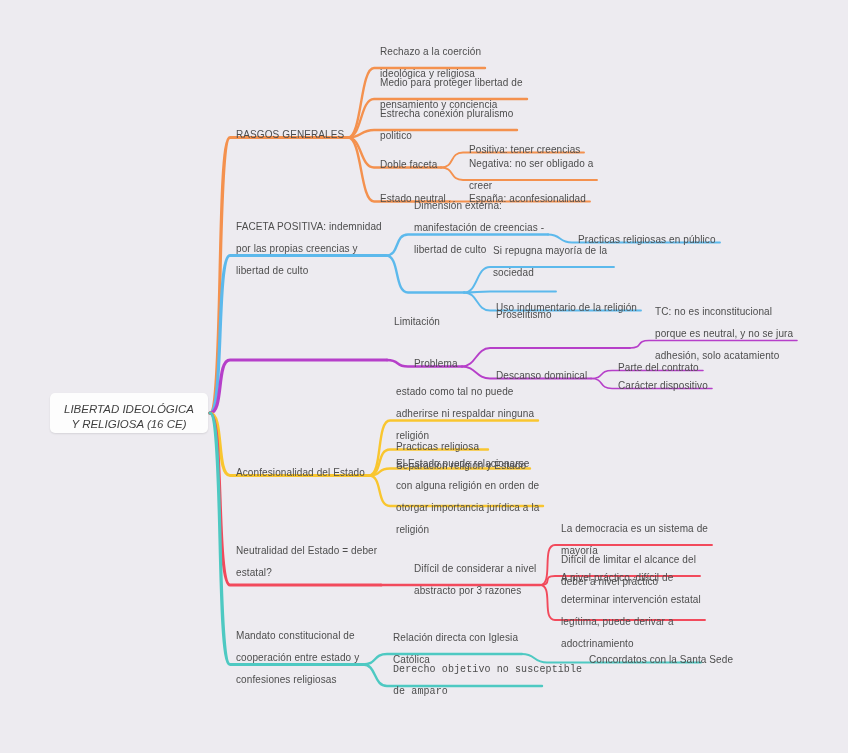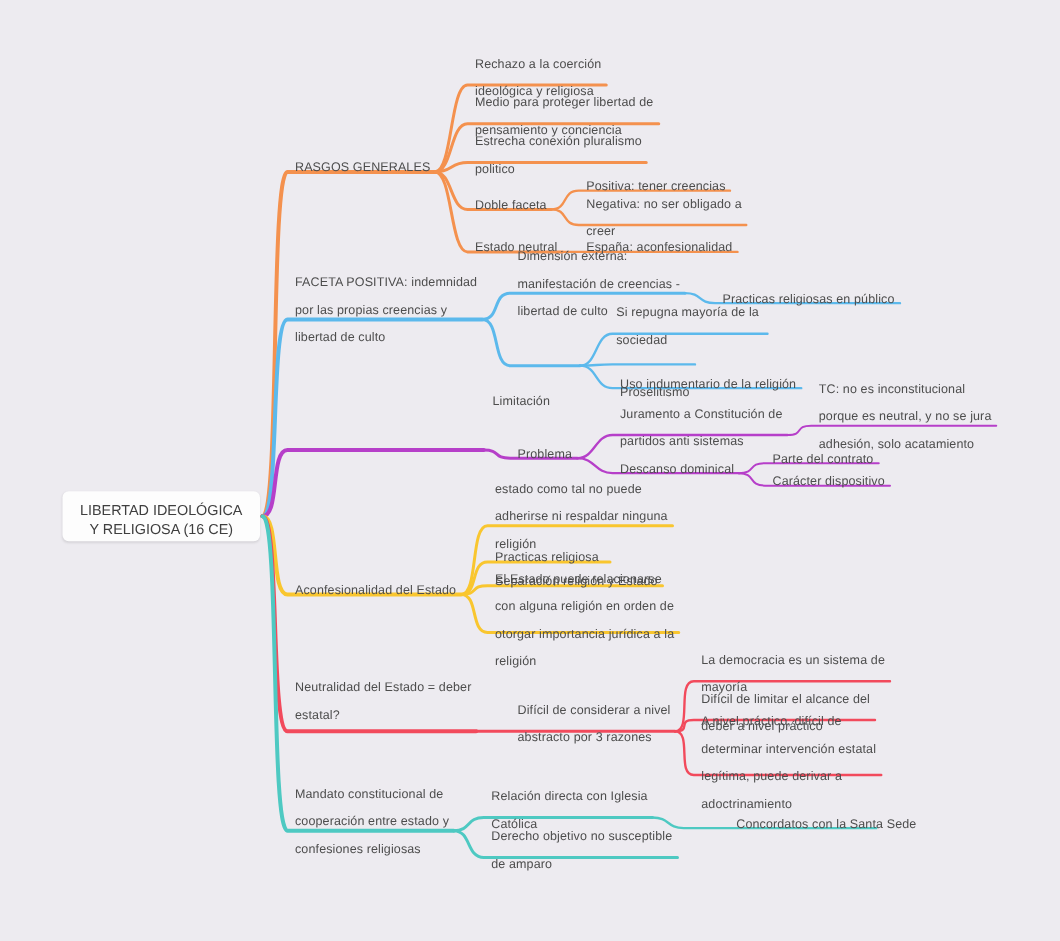--- a/index.html
+++ b/index.html
@@ -84,21 +84,21 @@
       <path d="M210,413 C224,413 216,585 230,585 L381,585" stroke="#f24a5c" stroke-width="3.2" fill="none" stroke-linecap="round" stroke-linejoin="round"></path>
       <path d="M381,585 C395,585 394,585 408,585 L540,585" stroke="#f24a5c" stroke-width="2.4" fill="none" stroke-linecap="round" stroke-linejoin="round"></path>
       <path d="M540,585 C554,585 541,545 555,545 L712,545" stroke="#f24a5c" stroke-width="1.9" fill="none" stroke-linecap="round" stroke-linejoin="round"></path>
       <path d="M540,585 C554,585 541,576 555,576 L700,576" stroke="#f24a5c" stroke-width="1.9" fill="none" stroke-linecap="round" stroke-linejoin="round"></path>
       <path d="M540,585 C554,585 541,620 555,620 L705,620" stroke="#f24a5c" stroke-width="1.9" fill="none" stroke-linecap="round" stroke-linejoin="round"></path>
       <path d="M210,413 C224,413 216,664.5 230,664.5 L363,664.5" stroke="#4ec9c2" stroke-width="3.2" fill="none" stroke-linecap="round" stroke-linejoin="round"></path>
       <path d="M363,664.5 C377,664.5 373,654 387,654 L522,654" stroke="#4ec9c2" stroke-width="2.4" fill="none" stroke-linecap="round" stroke-linejoin="round"></path>
       <path d="M522,654 C536,654 533,662.5 547,662.5 L701,662.5" stroke="#4ec9c2" stroke-width="1.9" fill="none" stroke-linecap="round" stroke-linejoin="round"></path>
       <path d="M363,664.5 C377,664.5 373,686 387,686 L542,686" stroke="#4ec9c2" stroke-width="2.4" fill="none" stroke-linecap="round" stroke-linejoin="round"></path>
     </svg>
-  <div class="root" style="left: 50px; top: 393px; width: 158px; height: 40px;">LIBERTAD IDEOLÓGICA
+  <div class="root" style="left: 50px; top: 393px; width: 158px; height: 40px; font-style: italic;">LIBERTAD IDEOLÓGICA
 Y RELIGIOSA (16 CE)</div>
 <div class="node" style="left: 236px; top: 123.5px;">RASGOS GENERALES</div>
     <div class="node" style="left: 380px; top: 41px;">Rechazo a la coerción
 ideológica y religiosa</div>
     <div class="node" style="left: 380px; top: 103px;">Estrecha conexión pluralismo
 politico</div>
     <div class="node" style="left: 380px; top: 72px;">Medio para proteger libertad de
 pensamiento y conciencia</div>
     <div class="node" style="left: 380px; top: 153.5px;">Doble faceta</div>
     <div class="node" style="left: 469px; top: 138.5px;">Positiva: tener creencias</div>
@@ -112,22 +112,20 @@
     <div class="node" style="left: 414px; top: 194.5px;">Dimensión externa:
 manifestación de creencias -
 libertad de culto</div>
     <div class="node" style="left: 578px; top: 228.5px;">Practicas religiosas en público</div>
     <div class="node" style="left: 394px; top: 278.5px; margin-top: 32px;">Limitación</div>
     <div class="node" style="left: 493px; top: 240px;">Si repugna mayoría de la
 sociedad</div>
     <div class="node" style="left: 496px; top: 277.5px; margin-top: 26px;">Proselitismo</div>
     <div class="node" style="left: 496px; top: 296.5px;">Uso indumentario de la religión</div>
     <div class="node" style="left: 414px; top: 352.5px;">Problema</div>
-    <div class="node" style="left: 496px; top: 321px;">Juramento a Constitución de
-partidos anti sistemas</div>
     <div class="node" style="left: 655px; top: 300.5px;">TC: no es inconstitucional
 porque es neutral, y no se jura
 adhesión, solo acatamiento</div>
     <div class="node" style="left: 496px; top: 364.5px;">Descanso dominical</div>
     <div class="node" style="left: 618px; top: 356.5px;">Parte del contrato</div>
     <div class="node" style="left: 618px; top: 374.5px;">Carácter dispositivo</div>
     <div class="node" style="left: 236px; top: 461.5px;">Aconfesionalidad del Estado</div>
     <div class="node" style="left: 396px; top: 380.5px;">estado como tal no puede
 adherirse ni respaldar ninguna
 religión</div>
@@ -148,15 +146,15 @@
     <div class="node" style="left: 561px; top: 567px;">A nivel práctico, difícil de
 determinar intervención estatal
 legítima, puede derivar a
 adoctrinamiento</div>
     <div class="node" style="left: 236px; top: 624.5px;">Mandato constitucional de
 cooperación entre estado y
 confesiones religiosas</div>
     <div class="node" style="left: 393px; top: 627px;">Relación directa con Iglesia
 Católica</div>
     <div class="node" style="left: 553px; top: 648.5px; margin-left: 36px;">Concordatos con la Santa Sede</div>
-    <div class="node" style="left: 393px; top: 659px;">Derecho objetivo no susceptible
+    <div class="node" style="left: 393px; top: 659px; font-family: Liberation Mono, monospace;">Derecho objetivo no susceptible
 de amparo</div>
   </div>
 
 </body></html>

